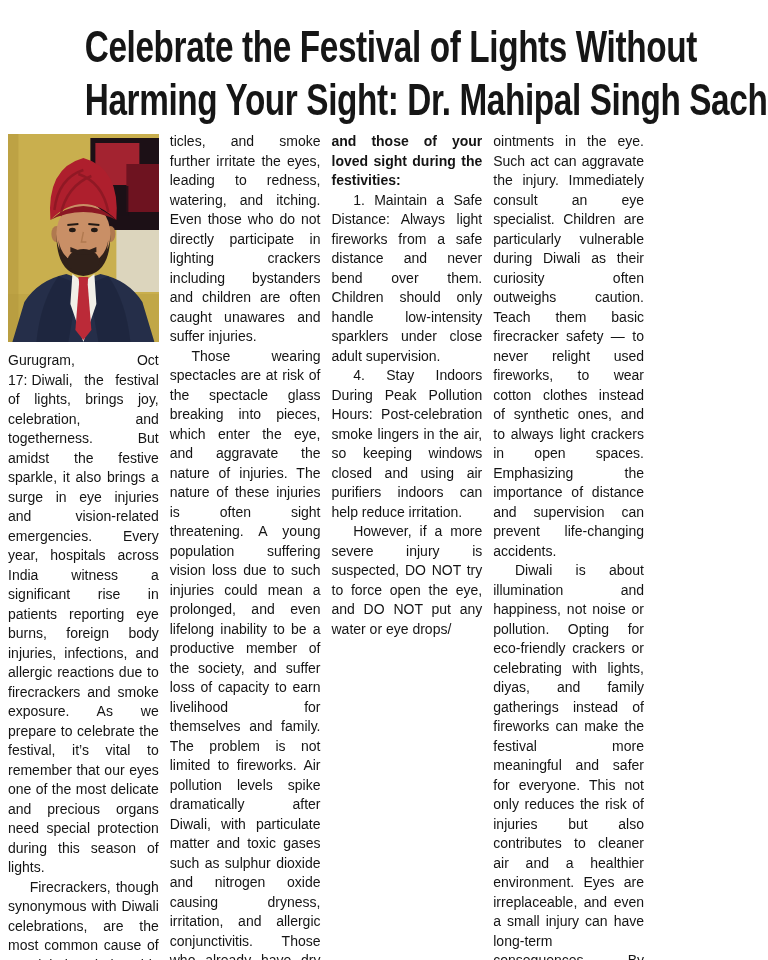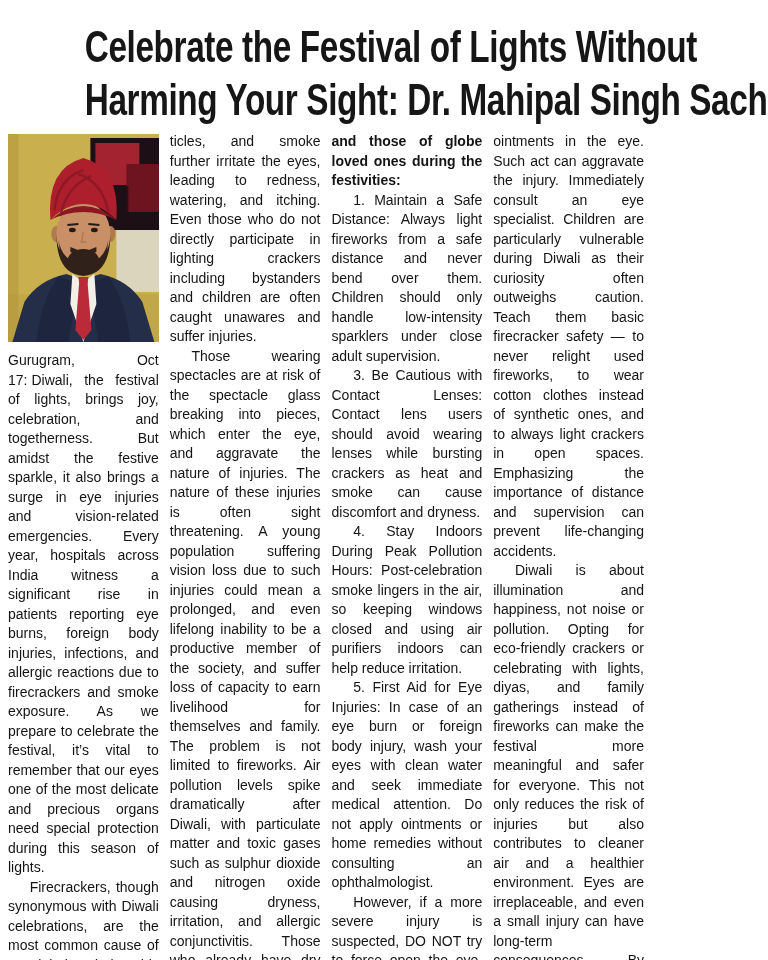--- a/index.html
+++ b/index.html
@@ -137,25 +137,23 @@
       <p class="indent">Firecrackers, though synonymous with Diwali celebrations, are the most common cause of eye injuries during this time. Sparklers, rockets, fountains, and bombs can cause burns, corneal abrasions, and even globe rupture if they burst too close to the face. Flying debris, chemical par-</p>
     </div>
 
     <div class="col">
       <p>ticles, and smoke further irritate the eyes, leading to redness, watering, and itching. Even those who do not directly participate in lighting crackers including bystanders and children are often caught unawares and suffer injuries.</p>
       <p class="indent">Those wearing spectacles are at risk of the spectacle glass breaking into pieces, which enter the eye, and aggravate the nature of injuries. The nature of these injuries is often sight threatening. A young population suffering vision loss due to such injuries could mean a prolonged, and even lifelong inability to be a productive member of the society, and suffer loss of capacity to earn livelihood for themselves and family. The problem is not limited to fireworks. Air pollution levels spike dramatically after Diwali, with particulate matter and toxic gases such as sulphur dioxide and nitrogen oxide causing dryness, irritation, and allergic conjunctivitis. Those who already have dry eyes, contact lens users, or people recovering from eye surgery are especially vulnerable.</p>
       <p class="indent bold">The key to a safe Diwali is precaution. Here are some essential tips to protect your eyes</p>
     </div>
 
     <div class="col">
-      <p class="bold">and those of globe loved ones during the festivities:</p>
+      <p class="bold">and those of your loved sight during the festivities:</p>
       <p class="indent">1. Maintain a Safe Distance: Always light fireworks from a safe distance and never bend over them. Children should only handle low-intensity sparklers under close adult supervision.</p>
-      <p class="indent">3. Be Cautious with Contact Lenses: Contact lens users should avoid wearing lenses while bursting crackers as heat and smoke can cause discomfort and dryness.</p>
       <p class="indent">4. Stay Indoors During Peak Pollution Hours: Post-celebration smoke lingers in the air, so keeping windows closed and using air purifiers indoors can help reduce irritation.</p>
-      <p class="indent">5. First Aid for Eye Injuries: In case of an eye burn or foreign body injury, wash your eyes with clean water and seek immediate medical attention. Do not apply ointments or home remedies without consulting an ophthalmologist.</p>
       <p class="indent">However, if a more severe injury is suspected, DO NOT try to force open the eye, and DO NOT put any water or eye drops/</p>
     </div>
 
     <div class="col">
       <p>ointments in the eye. Such act can aggravate the injury. Immediately consult an eye specialist. Children are particularly vulnerable during Diwali as their curiosity often outweighs caution. Teach them basic firecracker safety — to never relight used fireworks, to wear cotton clothes instead of synthetic ones, and to always light crackers in open spaces. Emphasizing the importance of distance and supervision can prevent life-changing accidents.</p>
       <p class="indent">Diwali is about illumination and happiness, not noise or pollution. Opting for eco-friendly crackers or celebrating with lights, diyas, and family gatherings instead of fireworks can make the festival more meaningful and safer for everyone. This not only reduces the risk of injuries but also contributes to cleaner air and a healthier environment. Eyes are irreplaceable, and even a small injury can have long-term consequences. By exercising caution and awareness, we can ensure that the festival of lights remains a time of joy and not regret. Let’s pledge to celebrate a safe and responsible Diwali — one that shines bright with happiness and good health, not fire hazards or pollution.</p>
     </div>
 
   </div>
 

